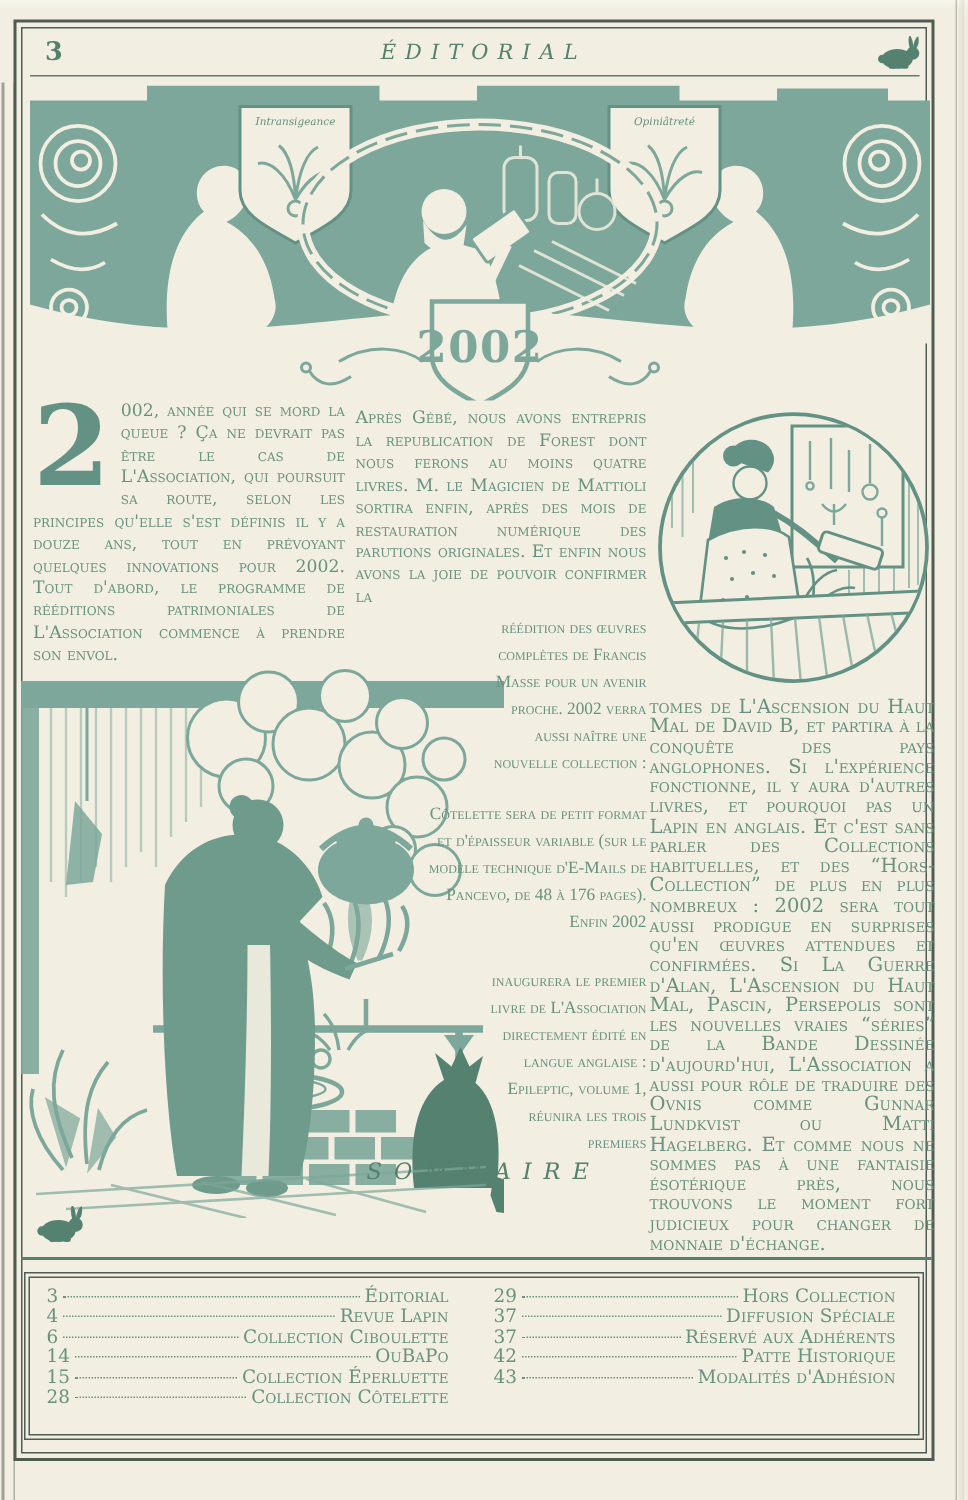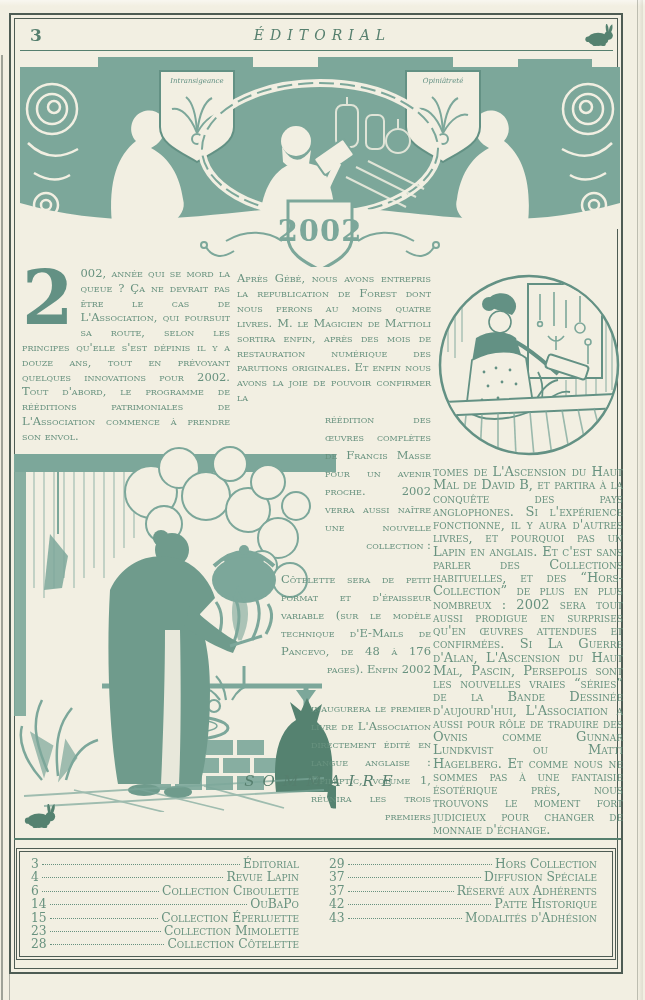--- a/index.html
+++ b/index.html
@@ -33,21 +33,21 @@
 
   .masthead{position:absolute;left:20px;top:57px;width:600px;height:210px;}
   .medallion{position:absolute;left:436px;top:272px;width:186px;height:186px;}
   .hearth{position:absolute;left:14px;top:438px;width:322px;height:374px;}
 
   .smallcaps{font-variant:small-caps;text-align:justify;}
   .col1{position:absolute;left:22px;top:266px;width:208px;font-size:11.5px;line-height:14.8px;}
   .dropcap{float:left;font-size:74px;line-height:56px;font-weight:bold;color:var(--art-dark);
     margin:4px 7px 0 0;font-family:"DejaVu Serif",serif;}
   .col2{position:absolute;left:237px;top:271px;width:194px;font-size:11.5px;line-height:14.9px;}
-  .col2 .narrow{text-align-last:right;line-height:18px;margin-left:auto;}
+  .col2 .narrow{text-align:right;text-align-last:right;line-height:18px;margin-left:auto;font-family:Liberation Serif, serif;}
   .n1{width:106px;margin-top:5px;}
   .n2{width:150px;margin-top:16px;}
   .n3{width:120px;margin-top:21px;}
   .col3{position:absolute;left:433px;top:465px;width:190px;font-size:13px;line-height:13.25px;}
 
   .sommaire-title{position:absolute;left:0;right:0;top:772px;text-align:center;font-style:italic;
     font-size:15px;letter-spacing:8px;text-transform:uppercase;color:var(--ink-dark);}
   .sommaire-rule{position:absolute;left:14px;right:24px;top:838px;border-top:2.5px solid var(--ink-dark);}
   .toc-box{position:absolute;left:16px;top:848px;width:598px;height:110px;border:1.5px solid var(--line);}
   .toc-box::before{content:"";position:absolute;inset:2px;border:1px solid var(--line);pointer-events:none;}
@@ -396,25 +396,20 @@
             <span class="toc-page">14</span>
             <span class="toc-dots"></span>
             <span class="toc-label">OuBaPo</span>
           </div>
         <div class="toc-row">
             <span class="toc-page">15</span>
             <span class="toc-dots"></span>
             <span class="toc-label">Collection Éperluette</span>
           </div>
         <div class="toc-row">
-            <span class="toc-page">23</span>
-            <span class="toc-dots"></span>
-            <span class="toc-label">Collection Mimolette</span>
-          </div>
-        <div class="toc-row">
             <span class="toc-page">28</span>
             <span class="toc-dots"></span>
             <span class="toc-label">Collection Côtelette</span>
           </div>
       </div>
       <div class="toc-col">
         <div class="toc-row">
             <span class="toc-page">29</span>
             <span class="toc-dots"></span>
             <span class="toc-label">Hors Collection</span>

